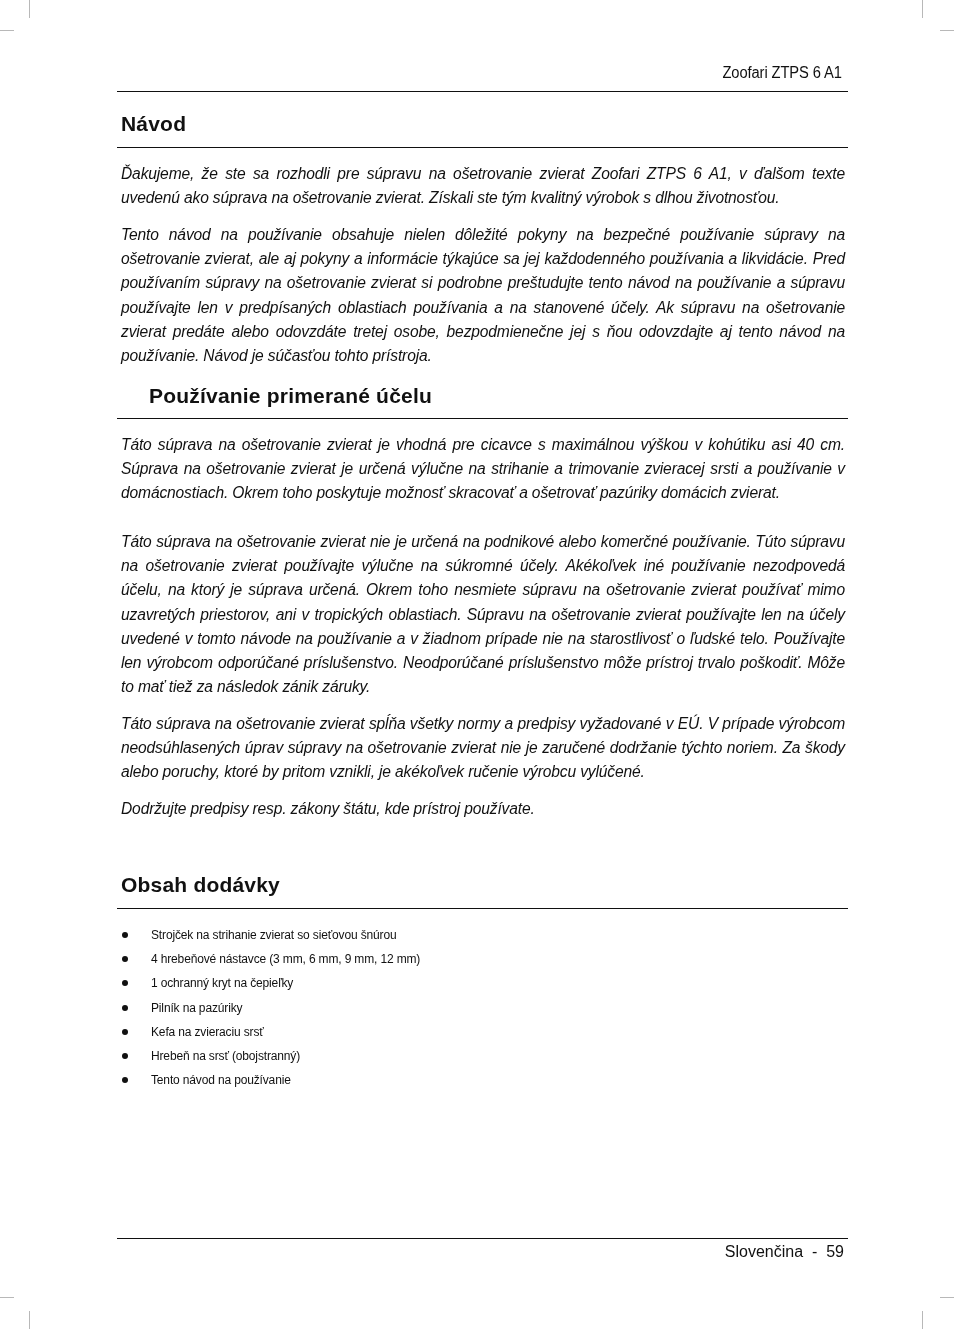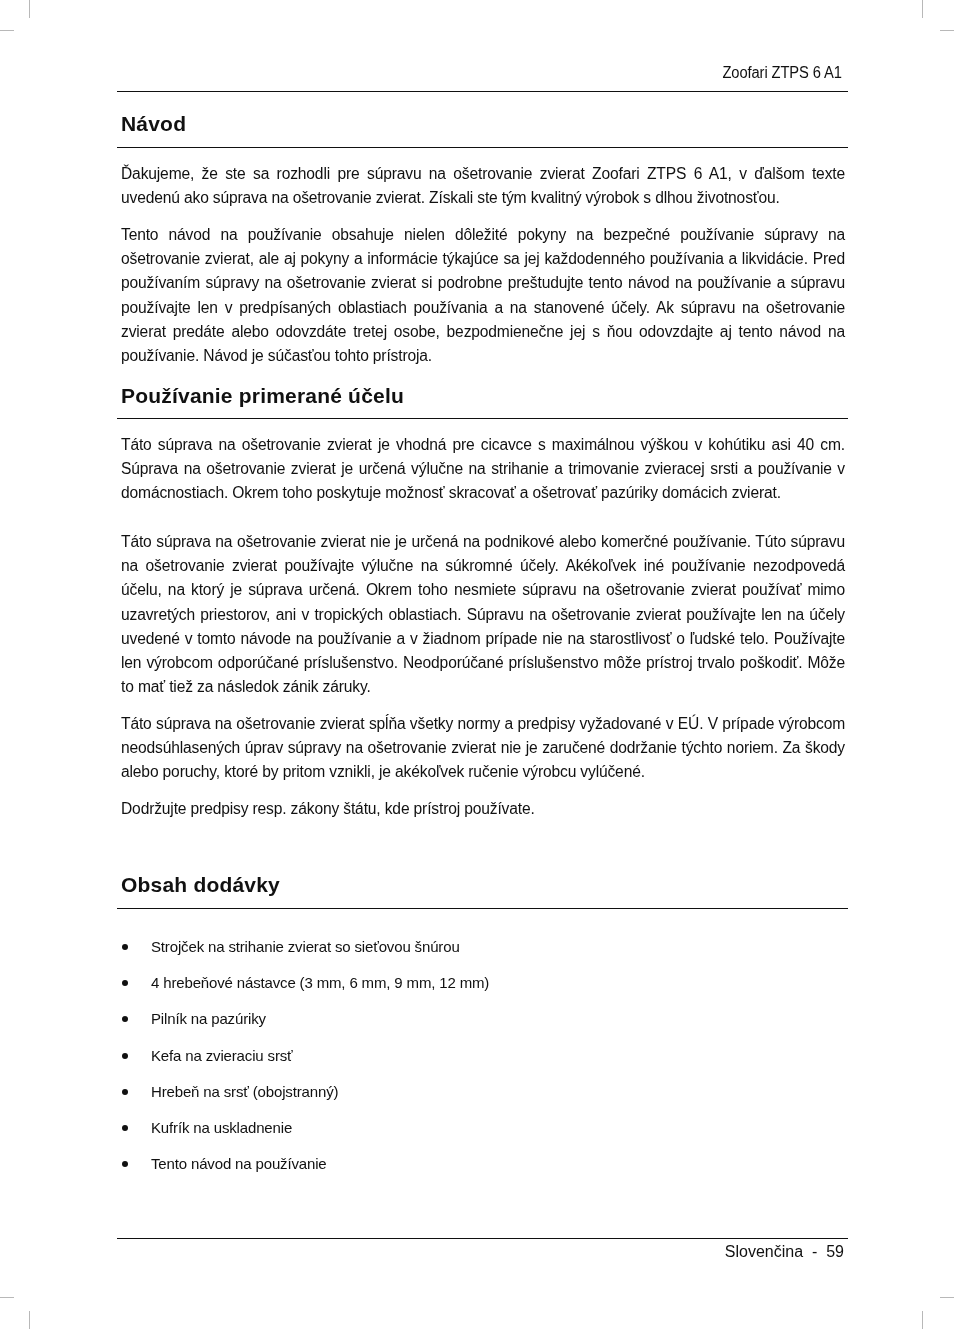--- a/index.html
+++ b/index.html
@@ -19,27 +19,27 @@
   .rule { position: absolute; left: 117px; width: 731px; height: 1px; background: #111; }
 
   .section-title {
     position: absolute; left: 121px;
     font-size: 21px; font-weight: bold; letter-spacing: 0.2px;
   }
 
   .para {
     position: absolute; left: 121px; width: 724px;
     font-size: 15.6px; line-height: 24.2px;
-    text-align: justify; letter-spacing: -0.15px;
+    text-align: justify; letter-spacing: -0.15px; font-style: italic;
   }
 
   .list { position: absolute; left: 121px; top: 923px; margin: 0; padding: 0; list-style: none; }
   .list li {
     position: relative; padding-left: 30px;
-    font-size: 15px; line-height: 24.2px; letter-spacing: -0.15px; height: 24.2px; margin-top: 12px;
+    font-size: 12px; line-height: 24.2px; letter-spacing: -0.15px; height: 24.2px;
   }
   .list li .bullet {
     position: absolute; left: 1px; top: 9px; width: 6px; height: 6px; border-radius: 50%; background: #111;
   }
 
   .footer-text {
     position: absolute; right: 110px; top: 1243px;
     font-size: 16px;
   }
 </style>
@@ -56,33 +56,33 @@
 <div class="crop v" style="left:922px; top:1311px;"></div>
 
 <div class="header-text">Zoofari ZTPS 6 A1</div>
 <div class="rule" style="top:91px;"></div>
 
 <div class="section-title" style="top:112px;">Návod</div>
 <div class="rule" style="top:147px;"></div>
 <p class="para" style="top:162px; margin:0;">Ďakujeme, že ste sa rozhodli pre súpravu na ošetrovanie zvierat Zoofari ZTPS 6 A1, v ďalšom texte uvedenú ako súprava na ošetrovanie zvierat. Získali ste tým kvalitný výrobok s dlhou životnosťou.</p>
 <p class="para" style="top:223px; margin:0;">Tento návod na používanie obsahuje nielen dôležité pokyny na bezpečné používanie súpravy na ošetrovanie zvierat, ale aj pokyny a informácie týkajúce sa jej každodenného používania a likvidácie. Pred používaním súpravy na ošetrovanie zvierat si podrobne preštudujte tento návod na používanie a súpravu používajte len v predpísaných oblastiach používania a na stanovené účely. Ak súpravu na ošetrovanie zvierat predáte alebo odovzdáte tretej osobe, bezpodmienečne jej s ňou odovzdajte aj tento návod na používanie. Návod je súčasťou tohto prístroja.</p>
 
-<div class="section-title" style="top:384px;">Používanie primerané účelu</div>
+<div class="section-title" style="top:384px;margin-left:28px;">Používanie primerané účelu</div>
 <div class="rule" style="top:418px;"></div>
 <p class="para" style="top:433px; margin:0;">Táto súprava na ošetrovanie zvierat je vhodná pre cicavce s maximálnou výškou v kohútiku asi 40 cm. Súprava na ošetrovanie zvierat je určená výlučne na strihanie a trimovanie zvieracej srsti a používanie v domácnostiach. Okrem toho poskytuje možnosť skracovať a ošetrovať pazúriky domácich zvierat.</p>
 <p class="para" style="top:530px; margin:0;">Táto súprava na ošetrovanie zvierat nie je určená na podnikové alebo komerčné používanie. Túto súpravu na ošetrovanie zvierat používajte výlučne na súkromné účely. Akékoľvek iné používanie nezodpovedá účelu, na ktorý je súprava určená. Okrem toho nesmiete súpravu na ošetrovanie zvierat používať mimo uzavretých priestorov, ani v tropických oblastiach. Súpravu na ošetrovanie zvierat používajte len na účely uvedené v tomto návode na používanie a v žiadnom prípade nie na starostlivosť o ľudské telo. Používajte len výrobcom odporúčané príslušenstvo. Neodporúčané príslušenstvo môže prístroj trvalo poškodiť. Môže to mať tiež za následok zánik záruky.</p>
 <p class="para" style="top:712px; margin:0;">Táto súprava na ošetrovanie zvierat spĺňa všetky normy a predpisy vyžadované v EÚ. V prípade výrobcom neodsúhlasených úprav súpravy na ošetrovanie zvierat nie je zaručené dodržanie týchto noriem. Za škody alebo poruchy, ktoré by pritom vznikli, je akékoľvek ručenie výrobcu vylúčené.</p>
 <p class="para" style="top:797px; margin:0;">Dodržujte predpisy resp. zákony štátu, kde prístroj používate.</p>
 
 <div class="section-title" style="top:873px;">Obsah dodávky</div>
 <div class="rule" style="top:908px;"></div>
 <ul class="list">
   <li><span class="bullet"></span><span>Strojček na strihanie zvierat so sieťovou šnúrou</span></li>
   <li><span class="bullet"></span><span>4 hrebeňové nástavce (3 mm, 6 mm, 9 mm, 12 mm)</span></li>
+  <li><span class="bullet"></span><span>1 ochranný kryt na čepieľky</span></li>
   <li><span class="bullet"></span><span>Pilník na pazúriky</span></li>
   <li><span class="bullet"></span><span>Kefa na zvieraciu srsť</span></li>
   <li><span class="bullet"></span><span>Hrebeň na srsť (obojstranný)</span></li>
-  <li><span class="bullet"></span><span>Kufrík na uskladnenie</span></li>
   <li><span class="bullet"></span><span>Tento návod na používanie</span></li>
 </ul>
 
 <div class="rule" style="top:1238px;"></div>
 <div class="footer-text" style="white-space:pre;"><span>Slovenčina</span><span>  </span><span>-</span><span>  </span><span>59</span></div>
 
 </body></html>

